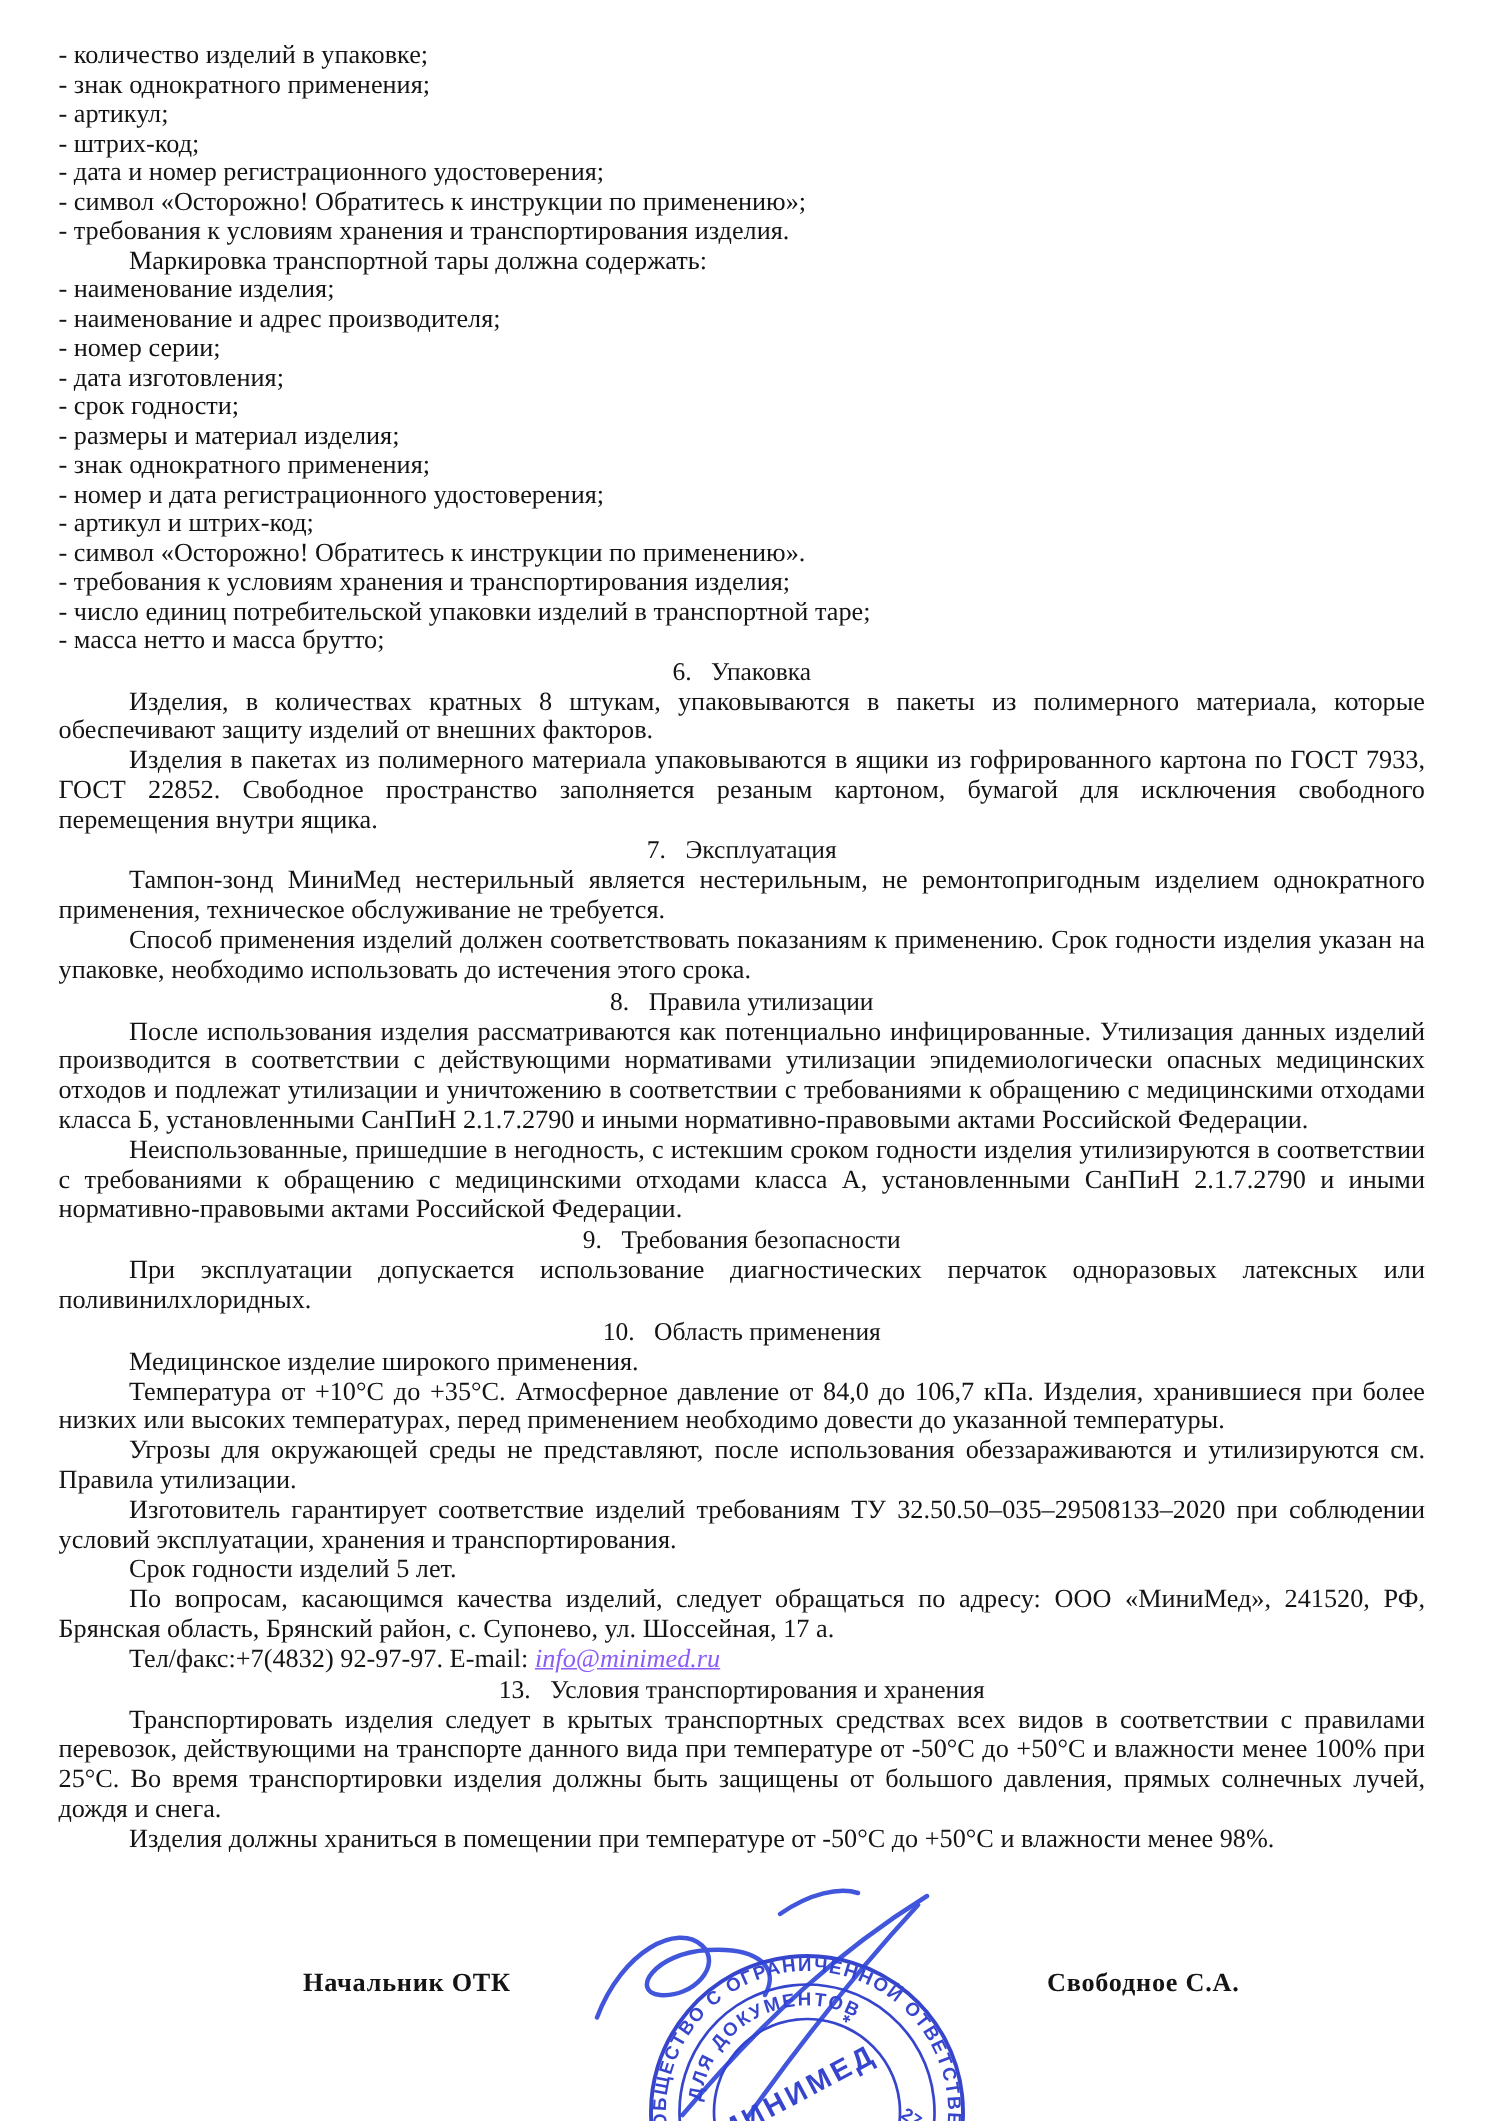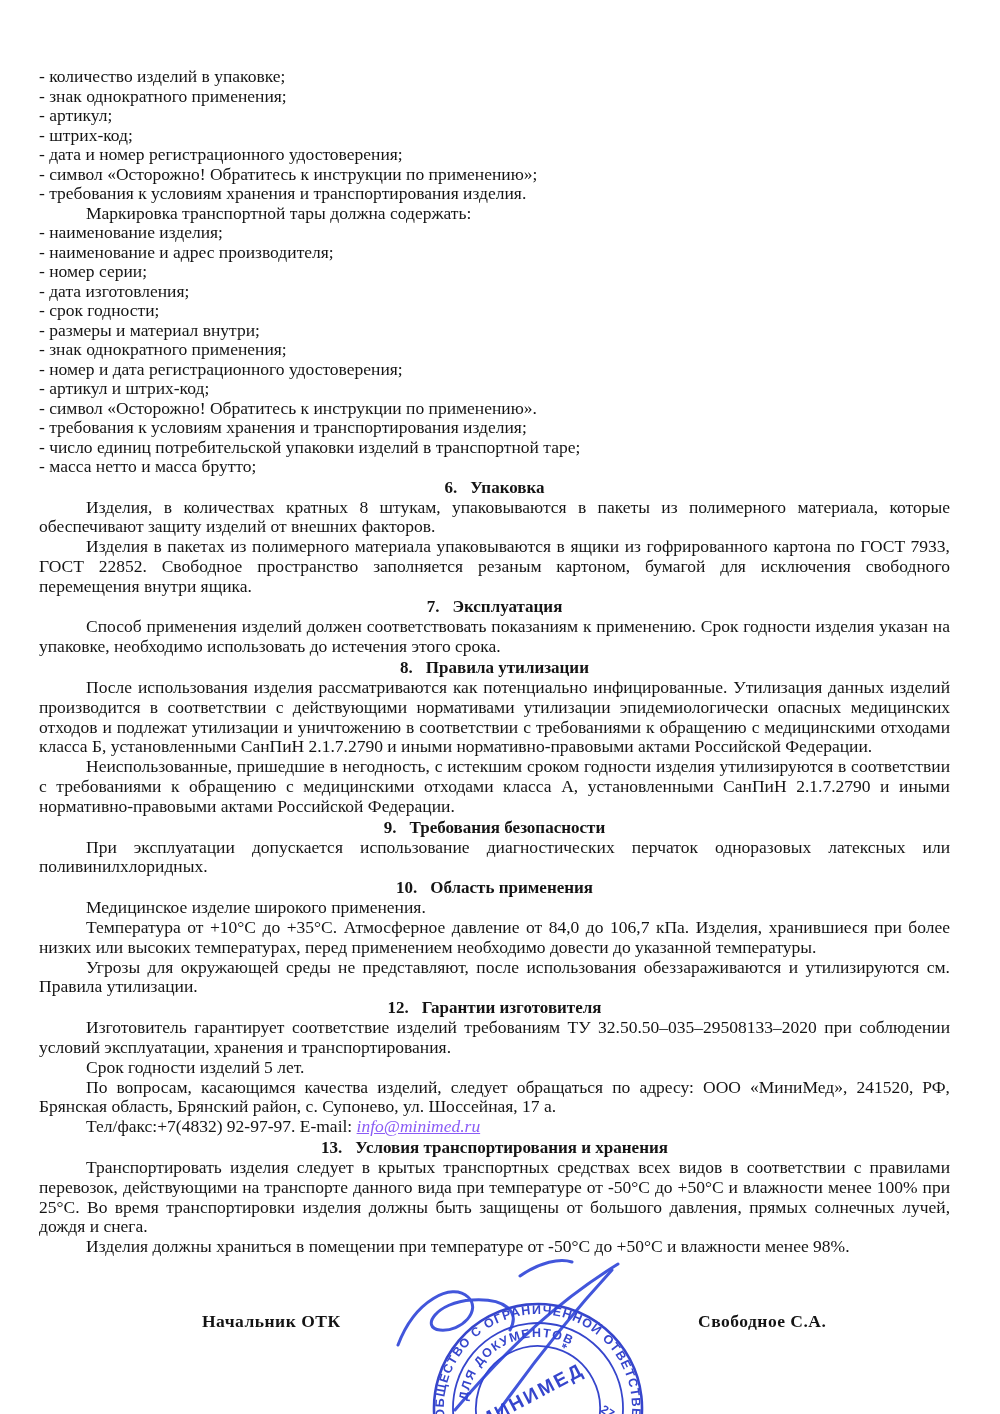--- a/index.html
+++ b/index.html
@@ -7,25 +7,25 @@
     position:relative;
     width:1000px;height:1414px;
     background:#ffffff;
     overflow:hidden;
     box-sizing:border-box;
     padding:27px 50px 0 39px;
     font-family:"Liberation Serif","DejaVu Serif",serif;
     color:#141414;
     -webkit-font-smoothing:antialiased;
   }
-  .doc{font-size:17.5px;margin-top:40px;}
+  .doc{font-size:17.5px;}
   .li{line-height:19.5px;white-space:nowrap;}
   .marker-line{line-height:19.5px;text-indent:47px;}
   .sec-h{
-    text-align:center;font-weight:bold;font-size:17px;line-height:19px;
+    text-align:center;font-weight:normal;font-size:17px;line-height:19px;
     margin:1px 0 1px 0;
   }
   .sec-h .num{margin-right:13px;}
   .p{
     margin:0;text-indent:47px;text-align:justify;line-height:19.8px;
   }
   .email{
     font-style:italic;text-decoration:underline;cursor:pointer;
   }
   .sig-row{position:absolute;top:1311px;left:0;width:864px;height:26px;padding-left:24px;}
@@ -48,38 +48,39 @@
     <div class="li">- символ «Осторожно! Обратитесь к инструкции по применению»;</div>
     <div class="li">- требования к условиям хранения и транспортирования изделия.</div>
 
     <div class="marker-line">Маркировка транспортной тары должна содержать:</div>
 
     <div class="li">- наименование изделия;</div>
     <div class="li">- наименование и адрес производителя;</div>
     <div class="li">- номер серии;</div>
     <div class="li">- дата изготовления;</div>
     <div class="li">- срок годности;</div>
-    <div class="li">- размеры и материал внутри;</div>
+    <div class="li">- размеры и материал изделия;</div>
     <div class="li">- знак однократного применения;</div>
     <div class="li">- номер и дата регистрационного удостоверения;</div>
     <div class="li">- артикул и штрих-код;</div>
     <div class="li">- символ «Осторожно! Обратитесь к инструкции по применению».</div>
     <div class="li">- требования к условиям хранения и транспортирования изделия;</div>
     <div class="li">- число единиц потребительской упаковки изделий в транспортной таре;</div>
     <div class="li">- масса нетто и масса брутто;</div>
 
     <div class="sec-h">
       <span class="num">6.</span><span>Упаковка</span>
     </div>
     <p class="p">Изделия, в количествах кратных 8 штукам, упаковываются в пакеты из полимерного материала, которые обеспечивают защиту изделий от внешних факторов.</p>
     <p class="p">Изделия в пакетах из полимерного материала упаковываются в ящики из гофрированного картона по ГОСТ 7933, ГОСТ 22852. Свободное пространство заполняется резаным картоном, бумагой для исключения свободного перемещения внутри ящика.</p>
 
     <div class="sec-h">
       <span class="num">7.</span><span>Эксплуатация</span>
     </div>
+    <p class="p">Тампон-зонд МиниМед нестерильный является нестерильным, не ремонтопригодным изделием однократного применения, техническое обслуживание не требуется.</p>
     <p class="p">Способ применения изделий должен соответствовать показаниям к применению. Срок годности изделия указан на упаковке, необходимо использовать до истечения этого срока.</p>
 
     <div class="sec-h">
       <span class="num">8.</span><span>Правила утилизации</span>
     </div>
     <p class="p">После использования изделия рассматриваются как потенциально инфицированные. Утилизация данных изделий производится в соответствии с действующими нормативами утилизации эпидемиологически опасных медицинских отходов и подлежат утилизации и уничтожению в соответствии с требованиями к обращению с медицинскими отходами класса Б, установленными СанПиН 2.1.7.2790 и иными нормативно-правовыми актами Российской Федерации.</p>
     <p class="p">Неиспользованные, пришедшие в негодность, с истекшим сроком годности изделия утилизируются в соответствии с требованиями к обращению с медицинскими отходами класса А, установленными СанПиН 2.1.7.2790 и иными нормативно-правовыми актами Российской Федерации.</p>
 
     <div class="sec-h">
       <span class="num">9.</span><span>Требования безопасности</span>
@@ -87,23 +88,20 @@
     <p class="p">При эксплуатации допускается использование диагностических перчаток одноразовых латексных или поливинилхлоридных.</p>
 
     <div class="sec-h">
       <span class="num">10.</span><span>Область применения</span>
     </div>
     <p class="p">Медицинское изделие широкого применения.</p>
 
     <p class="p">Температура от +10°С до +35°С. Атмосферное давление от 84,0 до 106,7 кПа. Изделия, хранившиеся при более низких или высоких температурах, перед применением необходимо довести до указанной температуры.</p>
     <p class="p">Угрозы для окружающей среды не представляют, после использования обеззараживаются и утилизируются см. Правила утилизации.</p>
 
-    <div class="sec-h">
-      <span class="num">12.</span><span>Гарантии изготовителя</span>
-    </div>
     <p class="p">Изготовитель гарантирует соответствие изделий требованиям ТУ 32.50.50–035–29508133–2020 при соблюдении условий эксплуатации, хранения и транспортирования.</p>
     <p class="p">Срок годности изделий 5 лет.</p>
     <p class="p">По вопросам, касающимся качества изделий, следует обращаться по адресу: ООО «МиниМед», 241520, РФ, Брянская область, Брянский район, с. Супонево, ул. Шоссейная, 17 а.</p>
     <p class="p"><span>Тел/факс:+7(4832) 92-97-97. E-mail: </span><span class="email" style="color:#8b5cf6">info@minimed.ru</span></p>
 
     <div class="sec-h">
       <span class="num">13.</span><span>Условия транспортирования и хранения</span>
     </div>
     <p class="p">Транспортировать изделия следует в крытых транспортных средствах всех видов в соответствии с правилами перевозок, действующими на транспорте данного вида при температуре от -50°С до +50°С и влажности менее 100% при 25°С. Во время транспортировки изделия должны быть защищены от большого давления, прямых солнечных лучей, дождя и снега.</p>
     <p class="p">Изделия должны храниться в помещении при температуре от -50°С до +50°С и влажности менее 98%.</p>

